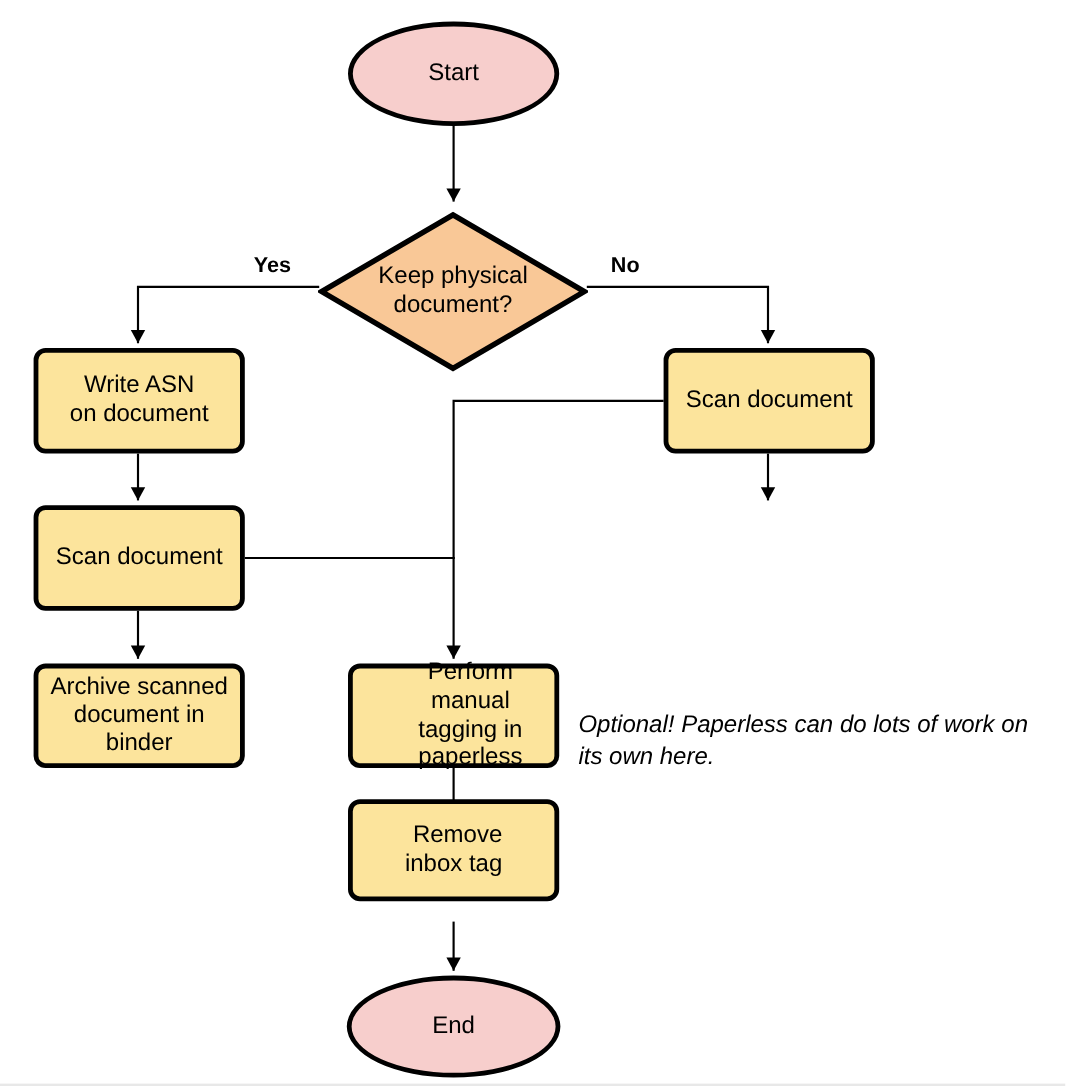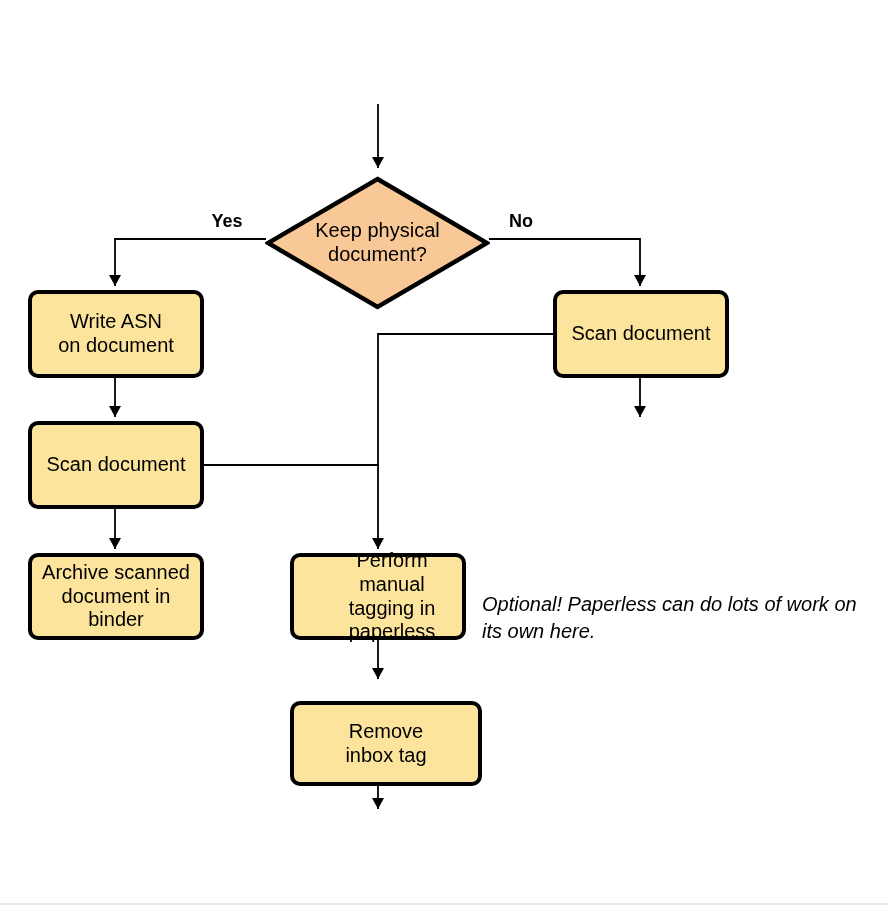--- a/index.html
+++ b/index.html
@@ -81,20 +81,23 @@
     <polyline class="edge" points="115,378 115,417" marker-end="url(#arrow)"></polyline>
     <polyline class="edge" points="115,509 115,549" marker-end="url(#arrow)"></polyline>
     <polyline class="edge" points="489,239 640,239 640,286" marker-end="url(#arrow)"></polyline>
     <polyline class="edge" points="640,378 640,417" marker-end="url(#arrow)"></polyline>
     <polyline class="edge" points="553,334 378,334 378,549" marker-end="url(#arrow)"></polyline>
     <polyline class="edge" points="204,465 379,465"></polyline>
     <polyline class="edge" points="378,640 378,679" marker-end="url(#arrow)"></polyline>
     <polyline class="edge" points="378,768 378,809" marker-end="url(#arrow)"></polyline>
   </svg>
 
+  <div class="node terminal" style="left:290px; top:18px; width:176px; height:87px;">
+    <span class="lbl">Start</span>
+  </div>
 
   <div class="node diamond" style="left:265px; top:176px; width:225px; height:134px;">
     <svg width="225" height="134" viewBox="0 0 225 134">
       <polygon class="diamond-shape" points="112.5,3 222,67 112.5,131 3,67"></polygon>
     </svg>
     <span class="lbl">Keep physical
 document?</span>
   </div>
 
   <div class="edge-label" style="left:227px; top:211px;">Yes</div>
@@ -122,21 +125,24 @@
 
   <div class="node process" style="left:290px; top:553px; width:176px; height:87px;padding-left:28px;">
     <span class="lbl">Perform manual
 tagging in
 paperless</span>
   </div>
 
   <div class="note">Optional! Paperless can do lots of work on
 its own here.</div>
 
-  <div class="node process" style="left:290px; top:701px; width:192px; height:85px;">
+  <div class="node process" style="left:290px; top:666px; width:176px; height:85px;text-align:right;">
     <span class="lbl">Remove
 inbox tag</span>
   </div>
 
+  <div class="node terminal" style="left:289px; top:813px; width:178px; height:85px;">
+    <span class="lbl">End</span>
+  </div>
 
   <div class="bottom-rule"></div>
 
 </div>
 
 </body></html>

